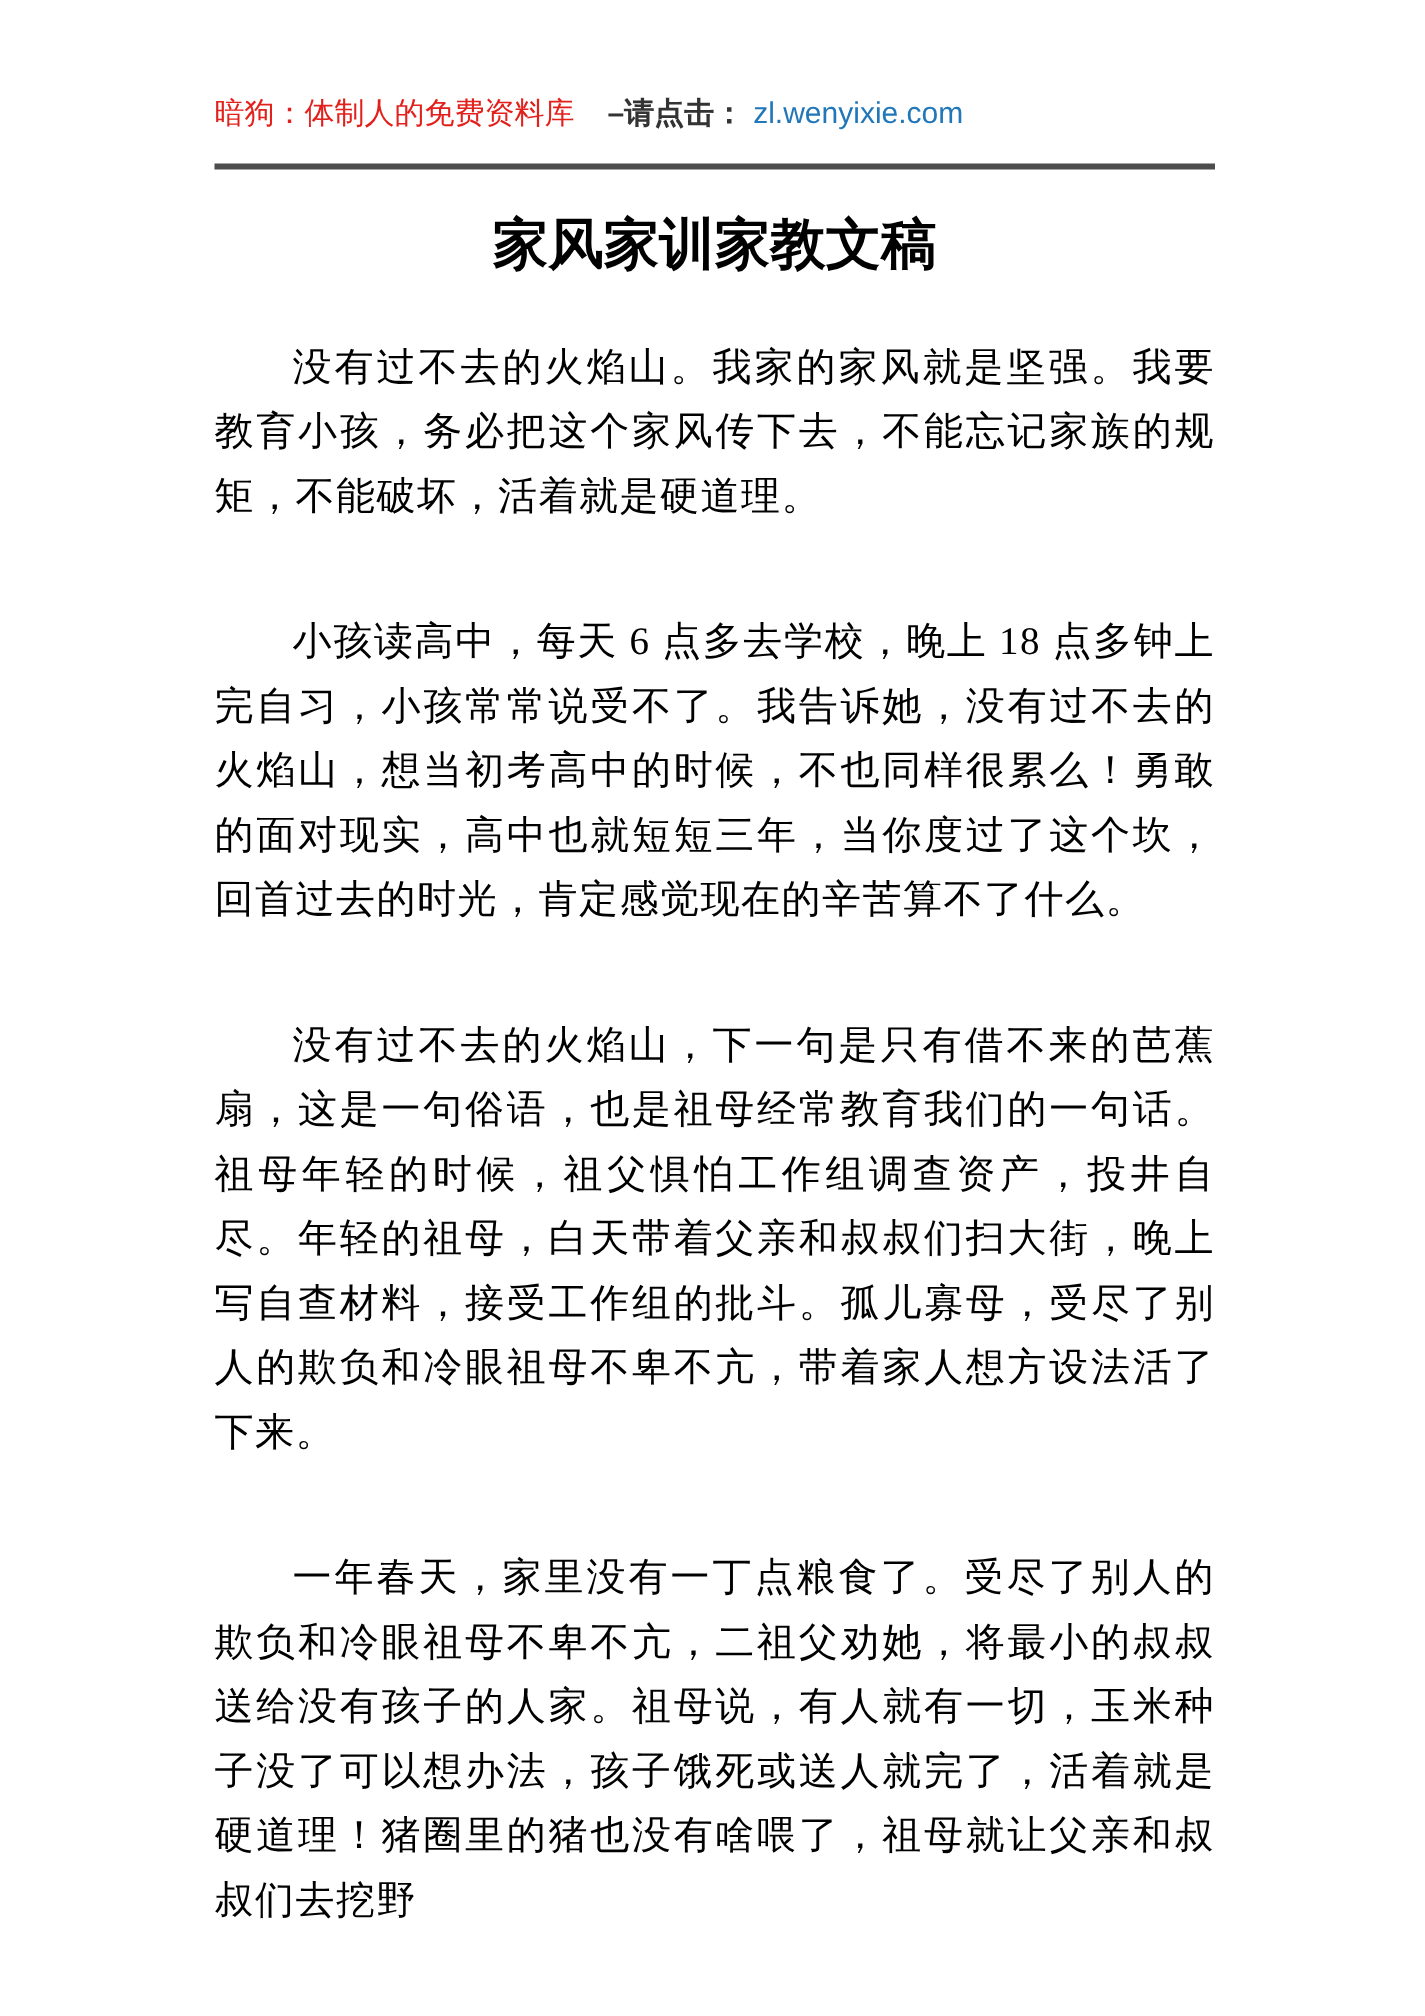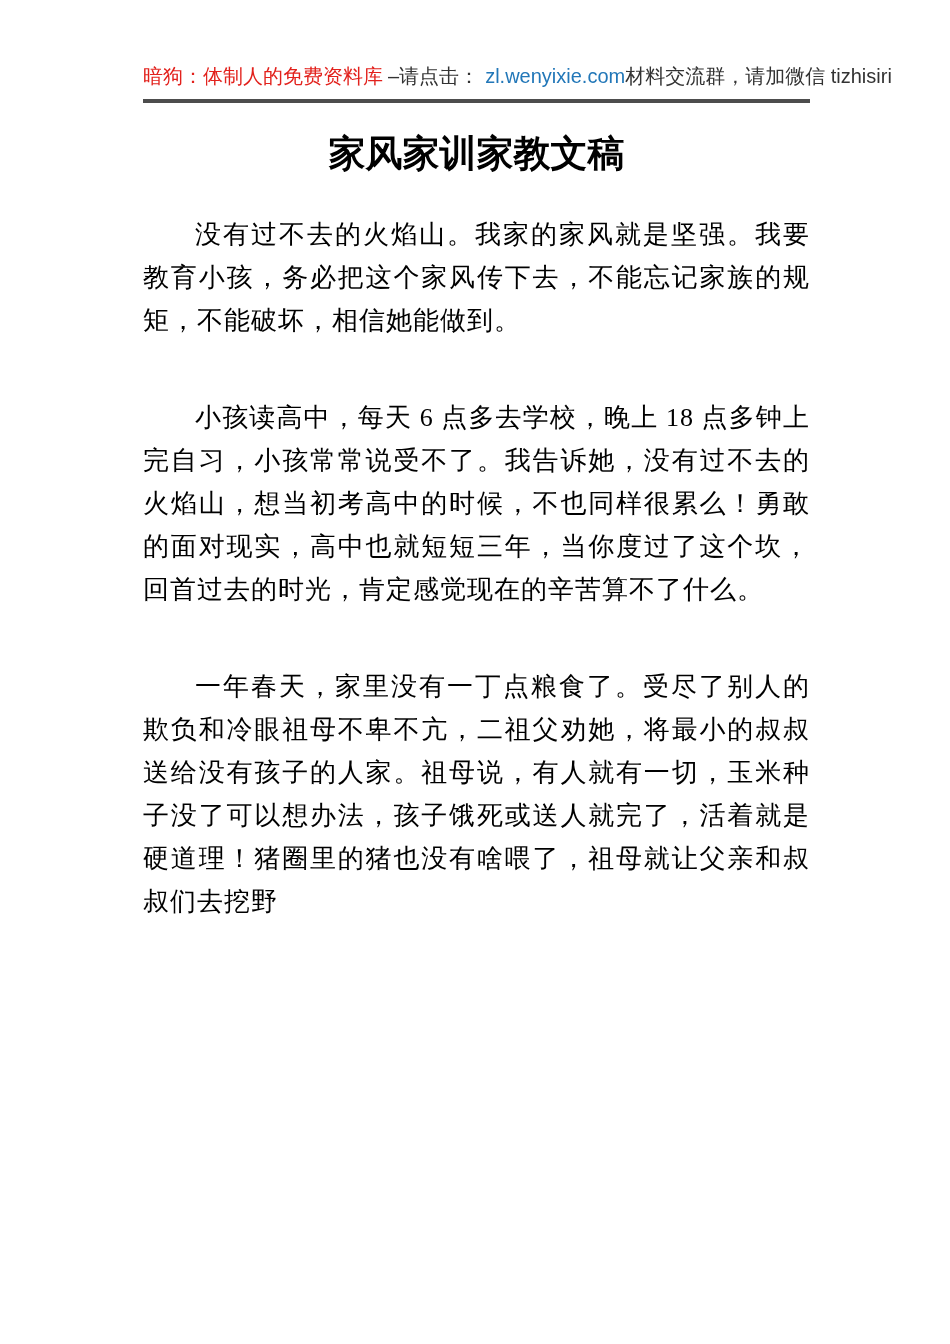--- a/index.html
+++ b/index.html
@@ -24,27 +24,27 @@
   }
   
   .banner {
     margin-top: 63px;
     display: flex;
     justify-content: space-between;
     align-items: baseline;
     font-family: "Liberation Sans", "DejaVu Sans", sans-serif;
     font-size: 20px;
     line-height: 26px;
-    padding-bottom: 10px;
+    padding-bottom: 20px;
     border-bottom: 4px solid var(--rule);
     white-space: nowrap;
   }
   .banner-left { display: flex; align-items: baseline; }
   .promo-red { color: var(--red); }
-  .promo-click { color: var(--header_dark); margin-left: 5px; }
+  .promo-click { color: var(--header_dark); margin-left: 22px; font-weight: bold; }
   .promo-link {
     color: var(--link_blue);
     text-decoration: none;
     margin-left: 6px;
     cursor: pointer;
   }
   .promo-right { color: var(--header_dark); }
   
   .doc-title {
     margin-top: 24px;
@@ -72,24 +72,24 @@
 <body>
 
 <div class="page">
 
   <div class="banner">
     <div class="banner-left">
       <span class="promo-red">暗狗：体制人的免费资料库</span>
       <span class="promo-click">–请点击：</span>
       <a class="promo-link">zl.wenyixie.com</a>
     </div>
-    <span class="promo-right">材料交流群，请加微信 tizhisiri</span>
   </div>
 
   <h1 class="doc-title">家风家训家教文稿</h1>
 
   <div class="doc-body">
-    <p>没有过不去的火焰山。我家的家风就是坚强。我要教育小孩，务必把这个家风传下去，不能忘记家族的规矩，不能破坏，相信她能做到。</p>
+    <p>没有过不去的火焰山。我家的家风就是坚强。我要教育小孩，务必把这个家风传下去，不能忘记家族的规矩，不能破坏，活着就是硬道理。</p>
     <p>小孩读高中，每天 6 点多去学校，晚上 18 点多钟上完自习，小孩常常说受不了。我告诉她，没有过不去的火焰山，想当初考高中的时候，不也同样很累么！勇敢的面对现实，高中也就短短三年，当你度过了这个坎，回首过去的时光，肯定感觉现在的辛苦算不了什么。</p>
+    <p>没有过不去的火焰山，下一句是只有借不来的芭蕉扇，这是一句俗语，也是祖母经常教育我们的一句话。祖母年轻的时候，祖父惧怕工作组调查资产，投井自尽。年轻的祖母，白天带着父亲和叔叔们扫大街，晚上写自查材料，接受工作组的批斗。孤儿寡母，受尽了别人的欺负和冷眼祖母不卑不亢，带着家人想方设法活了下来。</p>
     <p>一年春天，家里没有一丁点粮食了。受尽了别人的欺负和冷眼祖母不卑不亢，二祖父劝她，将最小的叔叔送给没有孩子的人家。祖母说，有人就有一切，玉米种子没了可以想办法，孩子饿死或送人就完了，活着就是硬道理！猪圈里的猪也没有啥喂了，祖母就让父亲和叔叔们去挖野</p>
   </div>
 
 </div>
 
 </body></html>

